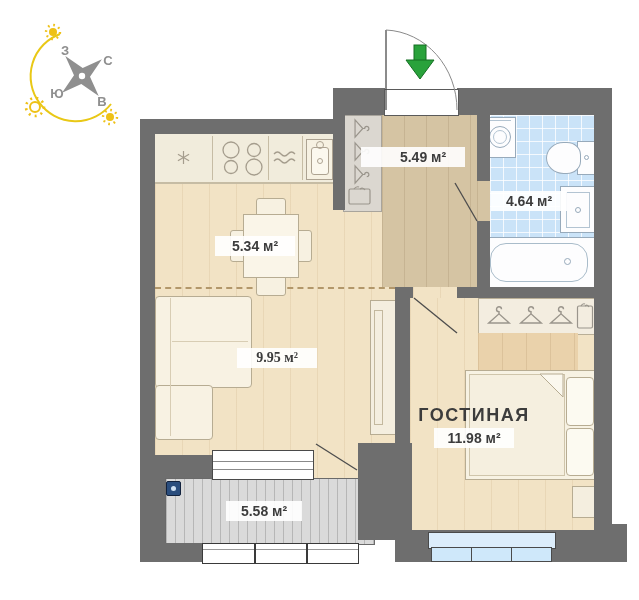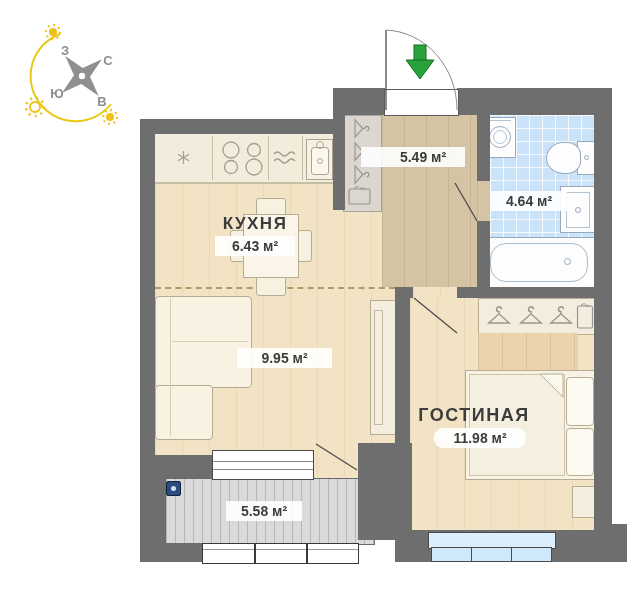--- a/index.html
+++ b/index.html
@@ -235,25 +235,24 @@
     </g>
   </svg>
 
   <svg class="abs" style="left:402px;top:44px;" width="36" height="38" viewBox="0 0 36 38">
     <g fill="#29a23b" stroke="#156f23" stroke-width="1">
       <rect x="12" y="1" width="12" height="16"></rect>
       <polygon points="4,16 32,16 18,35"></polygon>
     </g>
   </svg>
 
-  <div class="room-name" style="left:195px;top:214px;width:120px;font-size:17px;">КУХНЯ</div>
-  <div class="chip" style="left:215px;top:236px;width:80px;">6.43 м²</div>
-
-  <div class="chip" style="left:237px;top:348px;width:95px;">9.95 м²</div>
+  <div class="chip" style="left:215px;top:236px;width:80px;">5.34 м²</div>
+
+  <div class="chip" style="left:237px;top:348px;width:80px;font-family:Liberation Serif, serif;">9.95 м²</div>
 
   <div class="room-name" style="left:404px;top:405px;width:140px;">ГОСТИНАЯ</div>
-  <div class="chip" style="left:434px;top:428px;width:92px;border-radius:9px;">11.98 м²</div>
+  <div class="chip" style="left:434px;top:428px;width:80px;">11.98 м²</div>
 
   <div class="chip" style="left:361px;top:147px;width:84px;padding-left:20px;">5.49 м²</div>
   <div class="chip" style="left:491px;top:191px;width:76px;">4.64 м²</div>
   <div class="chip" style="left:226px;top:501px;width:76px;">5.58 м²</div>
 
 </div>
 
 </body></html>

